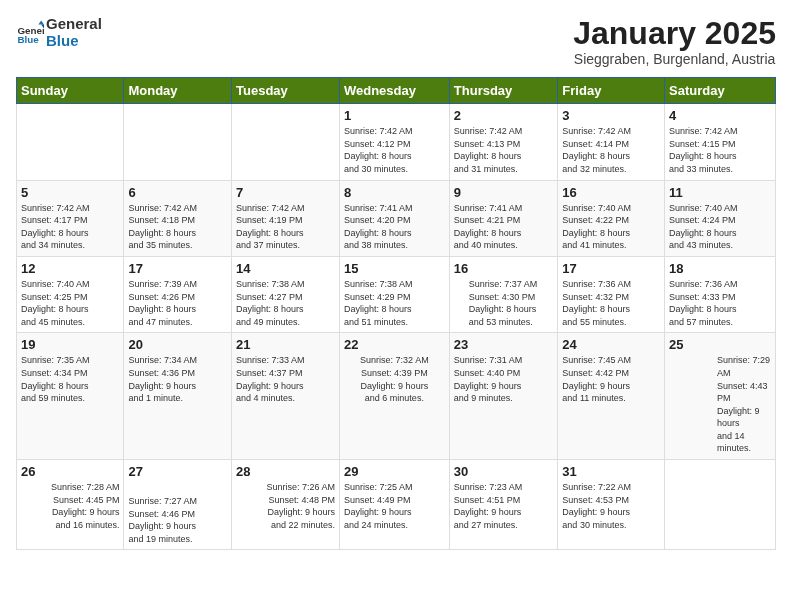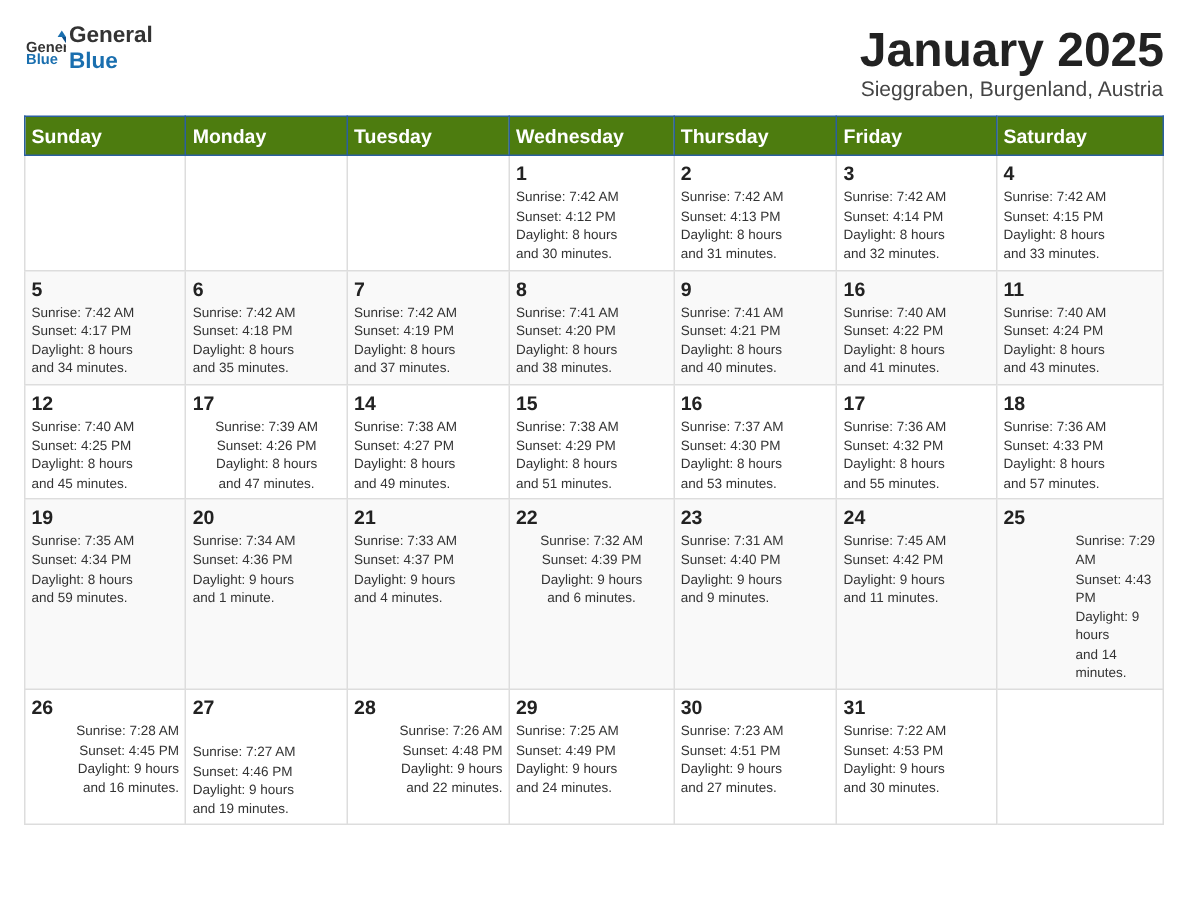--- a/index.html
+++ b/index.html
@@ -203,42 +203,42 @@
       <tr>
         <td>
           <span class="day-number">12</span>
           <div class="day-info" style="white-space: pre-line;">Sunrise: 7:40 AM
 Sunset: 4:25 PM
 Daylight: 8 hours
 and 45 minutes.</div>
         </td>
         <td>
           <span class="day-number">17</span>
-          <div class="day-info" style="white-space: pre-line; text-align: center;">Sunrise: 7:39 AM
+          <div class="day-info" style="white-space: pre-line;">Sunrise: 7:39 AM
 Sunset: 4:26 PM
 Daylight: 8 hours
 and 47 minutes.</div>
         </td>
         <td>
           <span class="day-number">14</span>
           <div class="day-info" style="white-space: pre-line;">Sunrise: 7:38 AM
 Sunset: 4:27 PM
 Daylight: 8 hours
 and 49 minutes.</div>
         </td>
         <td>
           <span class="day-number">15</span>
           <div class="day-info" style="white-space: pre-line;">Sunrise: 7:38 AM
 Sunset: 4:29 PM
 Daylight: 8 hours
 and 51 minutes.</div>
         </td>
         <td>
           <span class="day-number">16</span>
-          <div class="day-info" style="white-space: pre-line;">Sunrise: 7:37 AM
+          <div class="day-info" style="white-space: pre-line; margin-left: 15px;">Sunrise: 7:37 AM
 Sunset: 4:30 PM
 Daylight: 8 hours
 and 53 minutes.</div>
         </td>
         <td>
           <span class="day-number">17</span>
           <div class="day-info" style="white-space: pre-line;">Sunrise: 7:36 AM
 Sunset: 4:32 PM
 Daylight: 8 hours
 and 55 minutes.</div>

